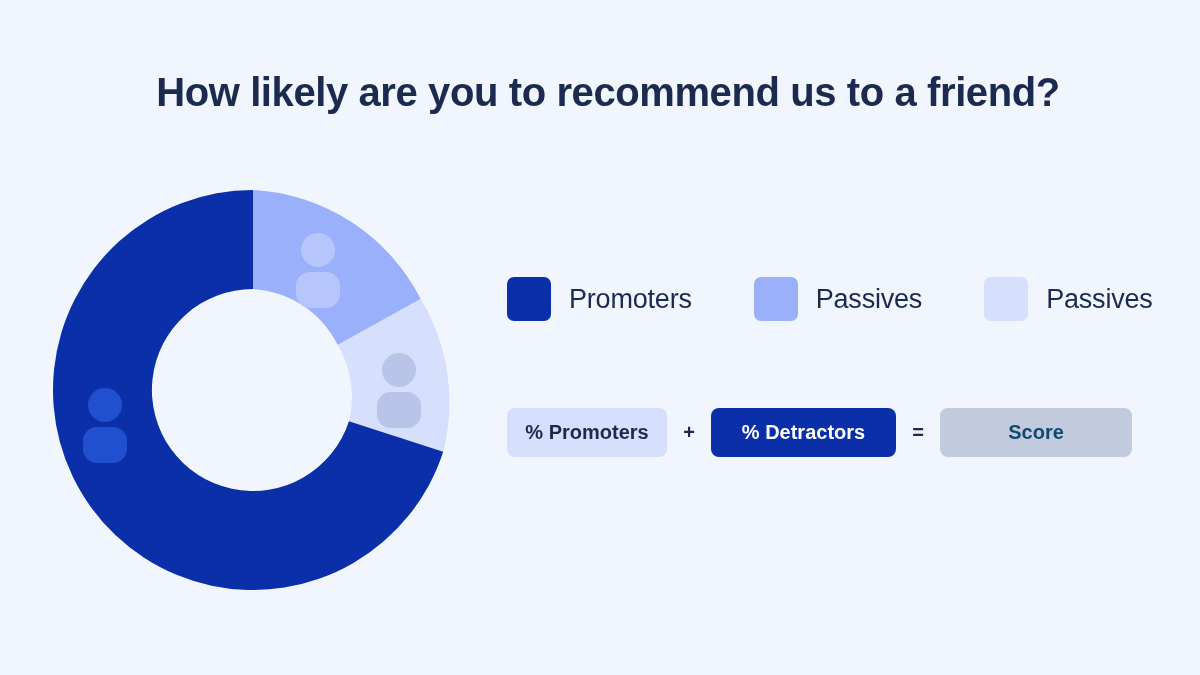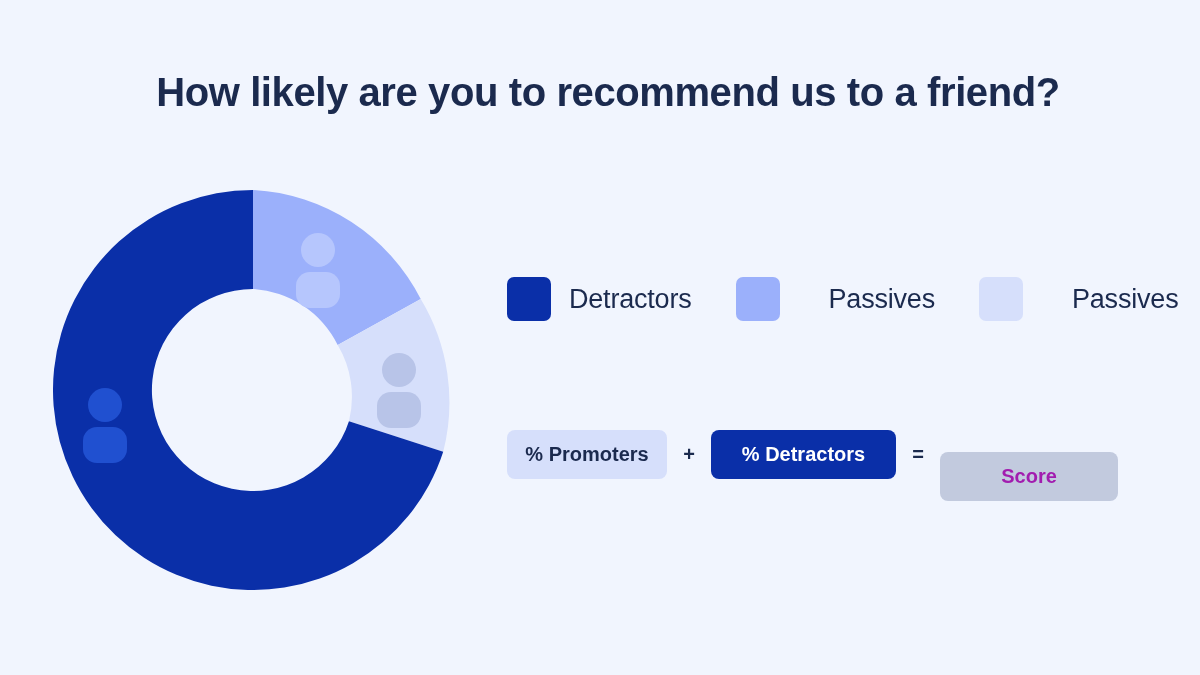--- a/index.html
+++ b/index.html
@@ -57,22 +57,21 @@
     left: 507px;
     top: 277px;
     display: flex;
     align-items: center;
   }
   .legend-item {
     display: flex;
     align-items: center;
   }
   .legend-item + .legend-item {
-    margin-left: 44px;
-    gap: 31px;
+    margin-left: 62px;
   }
   .legend-swatch {
     width: 44px;
     height: 44px;
     border-radius: 7px;
     flex: none;
   }
   .legend-label {
     margin-left: 18px;
     font-size: 27px;
@@ -104,24 +103,23 @@
     width: 160px;
     background: #d6dffb;
     color: #1b2a4e;
   }
   .chip-detractors {
     width: 185px;
     background: #0a2fa8;
     color: #ffffff;
   }
   .chip-score {
-    width: 178px;
+    width: 192px;
     background: #c2cade;
-    color: #a21caf;
-    margin-top: 44px;
+    color: #0c4a6e;
   }
   .operator {
     width: 44px;
     text-align: center;
     font-size: 20px;
     font-weight: bold;
     color: #1b2a4e;
     flex: none;
   }
 </style>
@@ -154,21 +152,21 @@
       <g transform="translate(52, 215)">
         <circle cx="0" cy="0" r="17" fill="#2050d0"></circle>
         <rect x="-22" y="22" width="44" height="36" rx="14" fill="#2050d0"></rect>
       </g>
     </svg>
   </div>
 
   <div class="legend">
     <div class="legend-item">
       <span class="legend-swatch" style="background:#0a2fa8"></span>
-      <span class="legend-label">Detractors</span>
+      <span class="legend-label">Promoters</span>
     </div>
     <div class="legend-item">
       <span class="legend-swatch" style="background:#9bb0fb"></span>
       <span class="legend-label">Passives</span>
     </div>
     <div class="legend-item">
       <span class="legend-swatch" style="background:#d6dffb"></span>
       <span class="legend-label">Passives</span>
     </div>
   </div>

